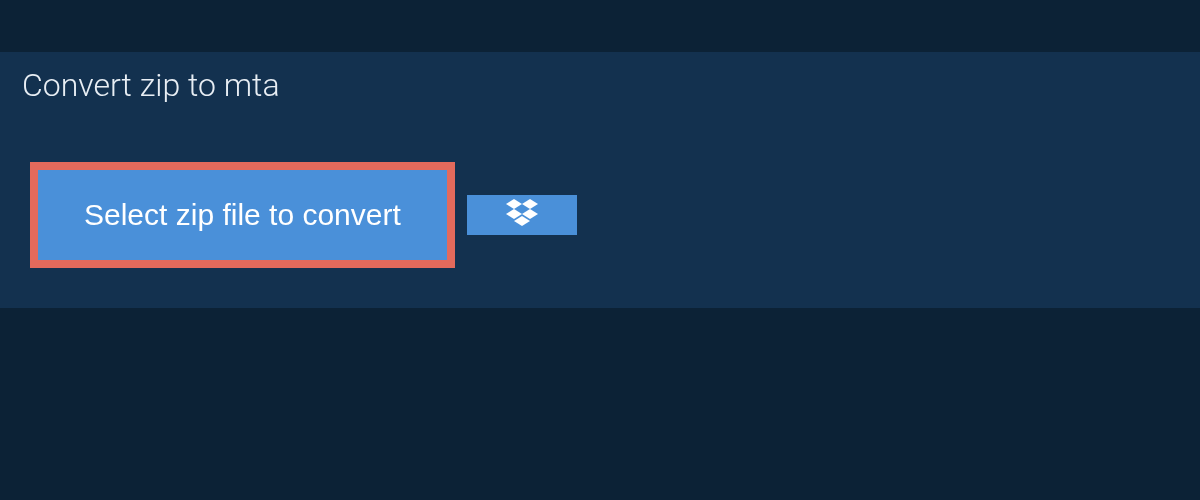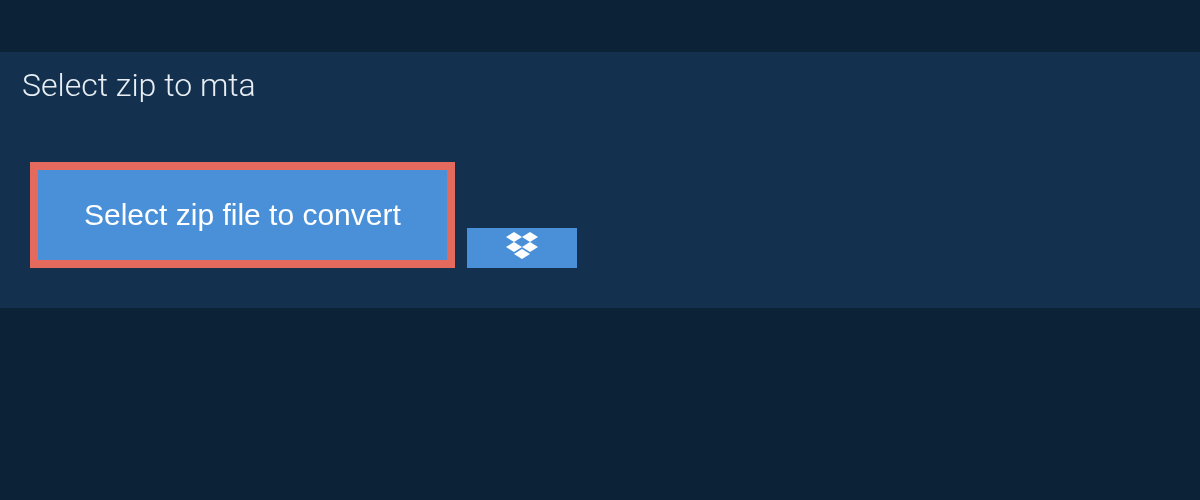--- a/index.html
+++ b/index.html
@@ -26,21 +26,21 @@
       color: #e8eef4;
       font-size: 32px;
       font-weight: 300;
       padding: 14px 28px 18px 22px;
       display: inline-block;
     }
     .button-area {
       padding: 40px 0 40px 30px;
       display: flex;
       gap: 12px;
-      align-items: flex-end;
+      align-items: center;
     }
     .select-file-wrapper {
       border: 8px solid #e36a5c;
       display: inline-block;
     }
     .select-file-btn {
       background: #4a90d9;
       color: #ffffff;
       font-size: 30px;
       font-weight: 300;
@@ -67,21 +67,21 @@
       height: 500px;
     }
   </style>
 </head>
 <body>
 
 <div class="top-strip"></div>
 
 <div class="tab-row">
   <div class="tab">
-    <span>Select zip to mta</span>
+    <span>Convert zip to mta</span>
   </div>
 </div>
 
 <div class="button-area">
   <div class="select-file-wrapper">
     <button class="select-file-btn">
       <span>Select zip file to convert</span>
     </button>
   </div>
   <button class="dropbox-btn">

